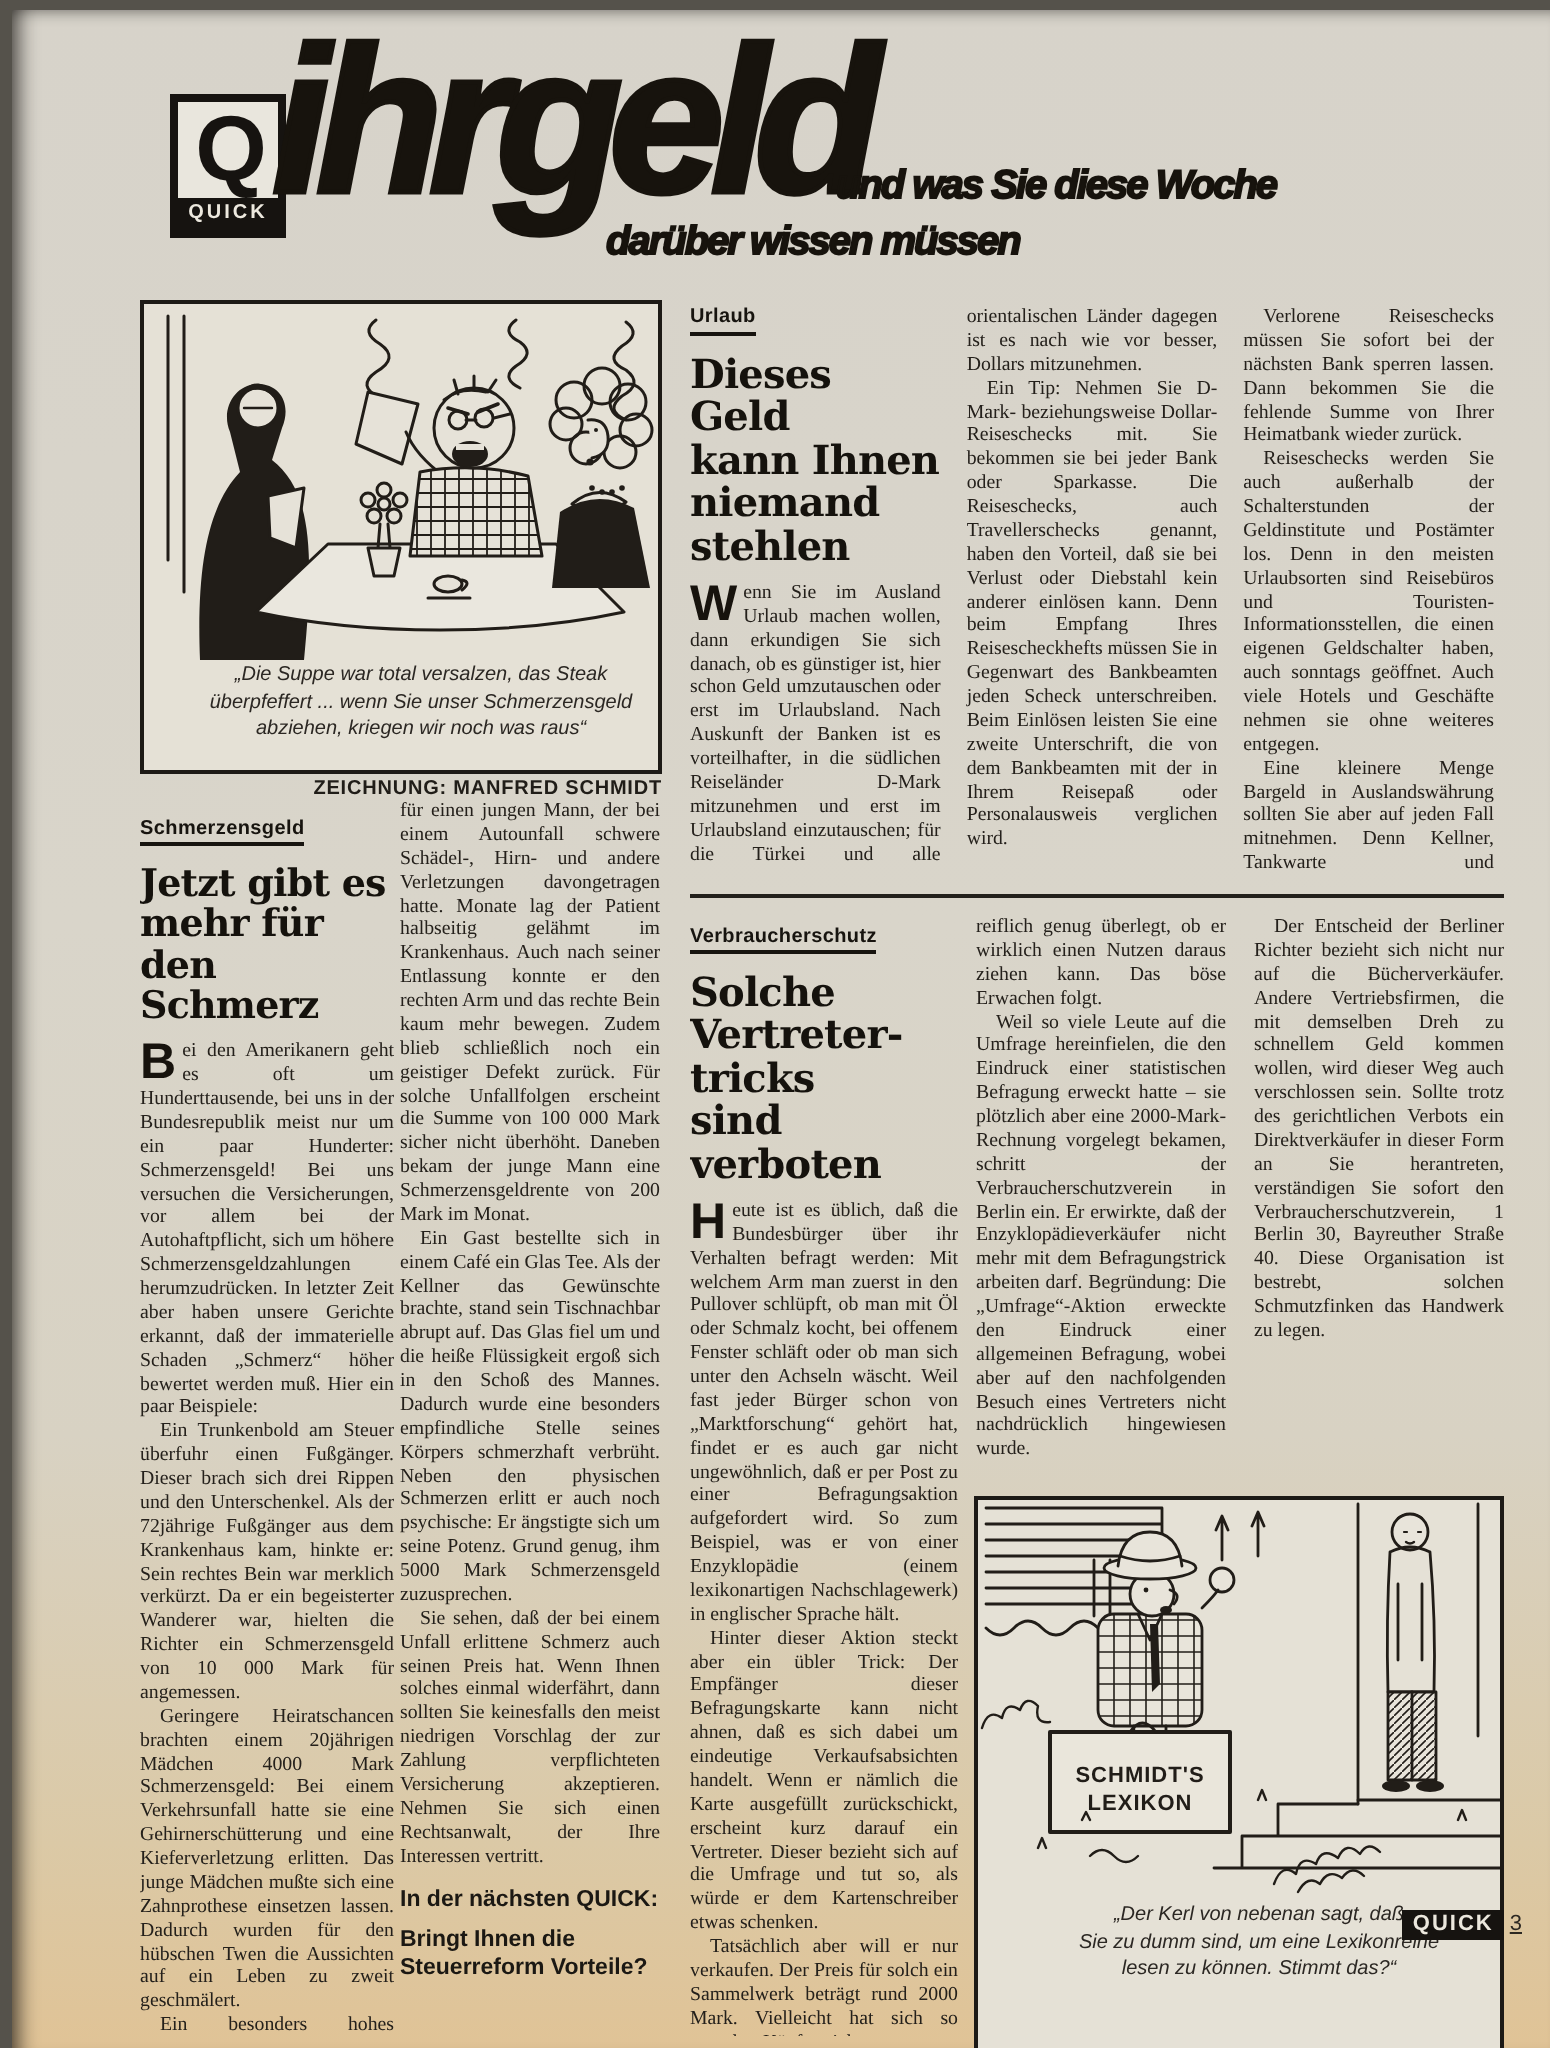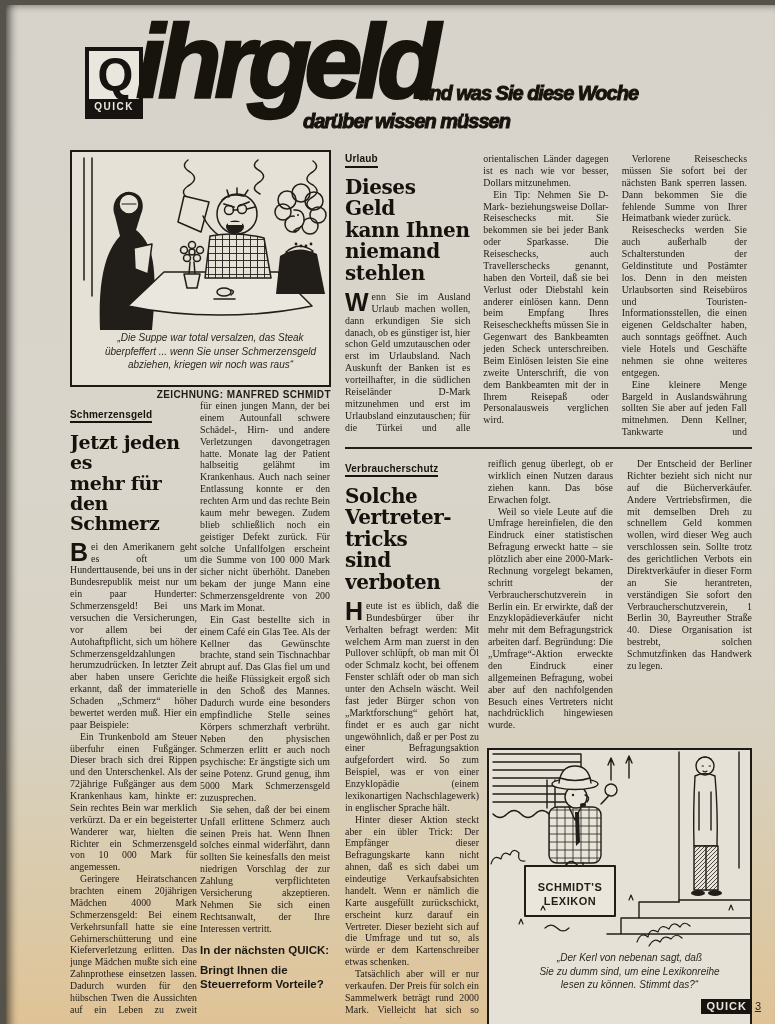--- a/index.html
+++ b/index.html
@@ -30,21 +30,21 @@
   .body-text{font-family:"Liberation Serif","DejaVu Serif",serif;font-size:9.9px;line-height:1.2;text-align:justify;color:#24201b;hyphens:auto;-webkit-hyphens:auto;overflow-wrap:break-word;}
   .body-text p{margin:0;text-indent:10px;}
   .body-text p.first{text-indent:0;}
   .dropcap{float:left;font-family:"Liberation Sans",sans-serif;font-weight:bold;font-size:25px;line-height:20px;padding:1px 3px 0 0;color:#17130d;}
   .cols3{column-count:3;column-gap:13px;column-fill:auto;height:100%;}
   .cols2{column-count:2;column-gap:14px;column-fill:auto;height:100%;}
   .rule{position:absolute;left:339px;top:442px;width:407px;height:2px;background:#23201b;}
   .teaser{margin-top:9px;font-family:"Liberation Sans",sans-serif;font-weight:bold;font-size:11.5px;line-height:1.25;color:#1b1813;}
   .teaser .t-text{white-space:pre-line;margin-top:5px;}
   
-  .footer{position:absolute;right:14px;top:994px;font-size:11px;color:#2c2822;text-decoration:underline;}
+  .footer{position:absolute;right:14px;top:950px;font-size:11px;color:#2c2822;text-decoration:underline;}
   .footer-brand{display:inline-block;background:#161310;color:#ebe7dd;font-weight:bold;letter-spacing:1px;padding:1px 5px 2px 5px;}
   .footer-page{margin-left:3px;}
 </style>
 </head>
 <body>
 
 <div class="stage">
  <div class="page">
 
   <div class="logo">
@@ -146,21 +146,21 @@
       <p>Verlorene Reiseschecks müssen Sie sofort bei der nächsten Bank sperren lassen. Dann bekommen Sie die fehlende Summe von Ihrer Heimatbank wieder zurück.</p>
       <p>Reiseschecks werden Sie auch außerhalb der Schalterstunden der Geldinstitute und Postämter los. Denn in den meisten Urlaubsorten sind Reisebüros und Touristen-Informationsstellen, die einen eigenen Geldschalter haben, auch sonntags geöffnet. Auch viele Hotels und Geschäfte nehmen sie ohne weiteres entgegen.</p>
       <p>Eine kleinere Menge Bargeld in Auslandswährung sollten Sie aber auf jeden Fall mitnehmen. Denn Kellner, Tankwarte und Souvenirhändler tauschen D-Mark meist zum Straßenkurs, und der ist immer zu Ihrem Nachteil.</p>
     </div>
   </div>
 
   <div class="rule"></div>
 
   <div class="article" style="left:64px;top:399px;width:127px;height:613px;">
     <div class="kicker">Schmerzensgeld</div><br>
-    <h2 class="headline small">Jetzt jeden es
+    <h2 class="headline small">Jetzt gibt es
 mehr für
 den Schmerz</h2>
     <div class="body-text">
       <p class="first"><span class="dropcap">B</span><span>ei den Amerikanern geht es oft um Hunderttausende, bei uns in der Bundesrepublik meist nur um ein paar Hunderter: Schmerzensgeld! Bei uns versuchen die Versicherungen, vor allem bei der Autohaftpflicht, sich um höhere Schmerzensgeldzahlungen herumzudrücken. In letzter Zeit aber haben unsere Gerichte erkannt, daß der immaterielle Schaden „Schmerz“ höher bewertet werden muß. Hier ein paar Beispiele:</span></p>
       <p>Ein Trunkenbold am Steuer überfuhr einen Fußgänger. Dieser brach sich drei Rippen und den Unterschenkel. Als der 72jährige Fußgänger aus dem Krankenhaus kam, hinkte er: Sein rechtes Bein war merklich verkürzt. Da er ein begeisterter Wanderer war, hielten die Richter ein Schmerzensgeld von 10 000 Mark für angemessen.</p>
       <p>Geringere Heiratschancen brachten einem 20jährigen Mädchen 4000 Mark Schmerzensgeld: Bei einem Verkehrsunfall hatte sie eine Gehirnerschütterung und eine Kieferverletzung erlitten. Das junge Mädchen mußte sich eine Zahnprothese einsetzen lassen. Dadurch wurden für den hübschen Twen die Aussichten auf ein Leben zu zweit geschmälert.</p>
       <p>Ein besonders hohes Schmerzensgeld fixierten Nürnberger Richter</p>
     </div>
   </div>
 

